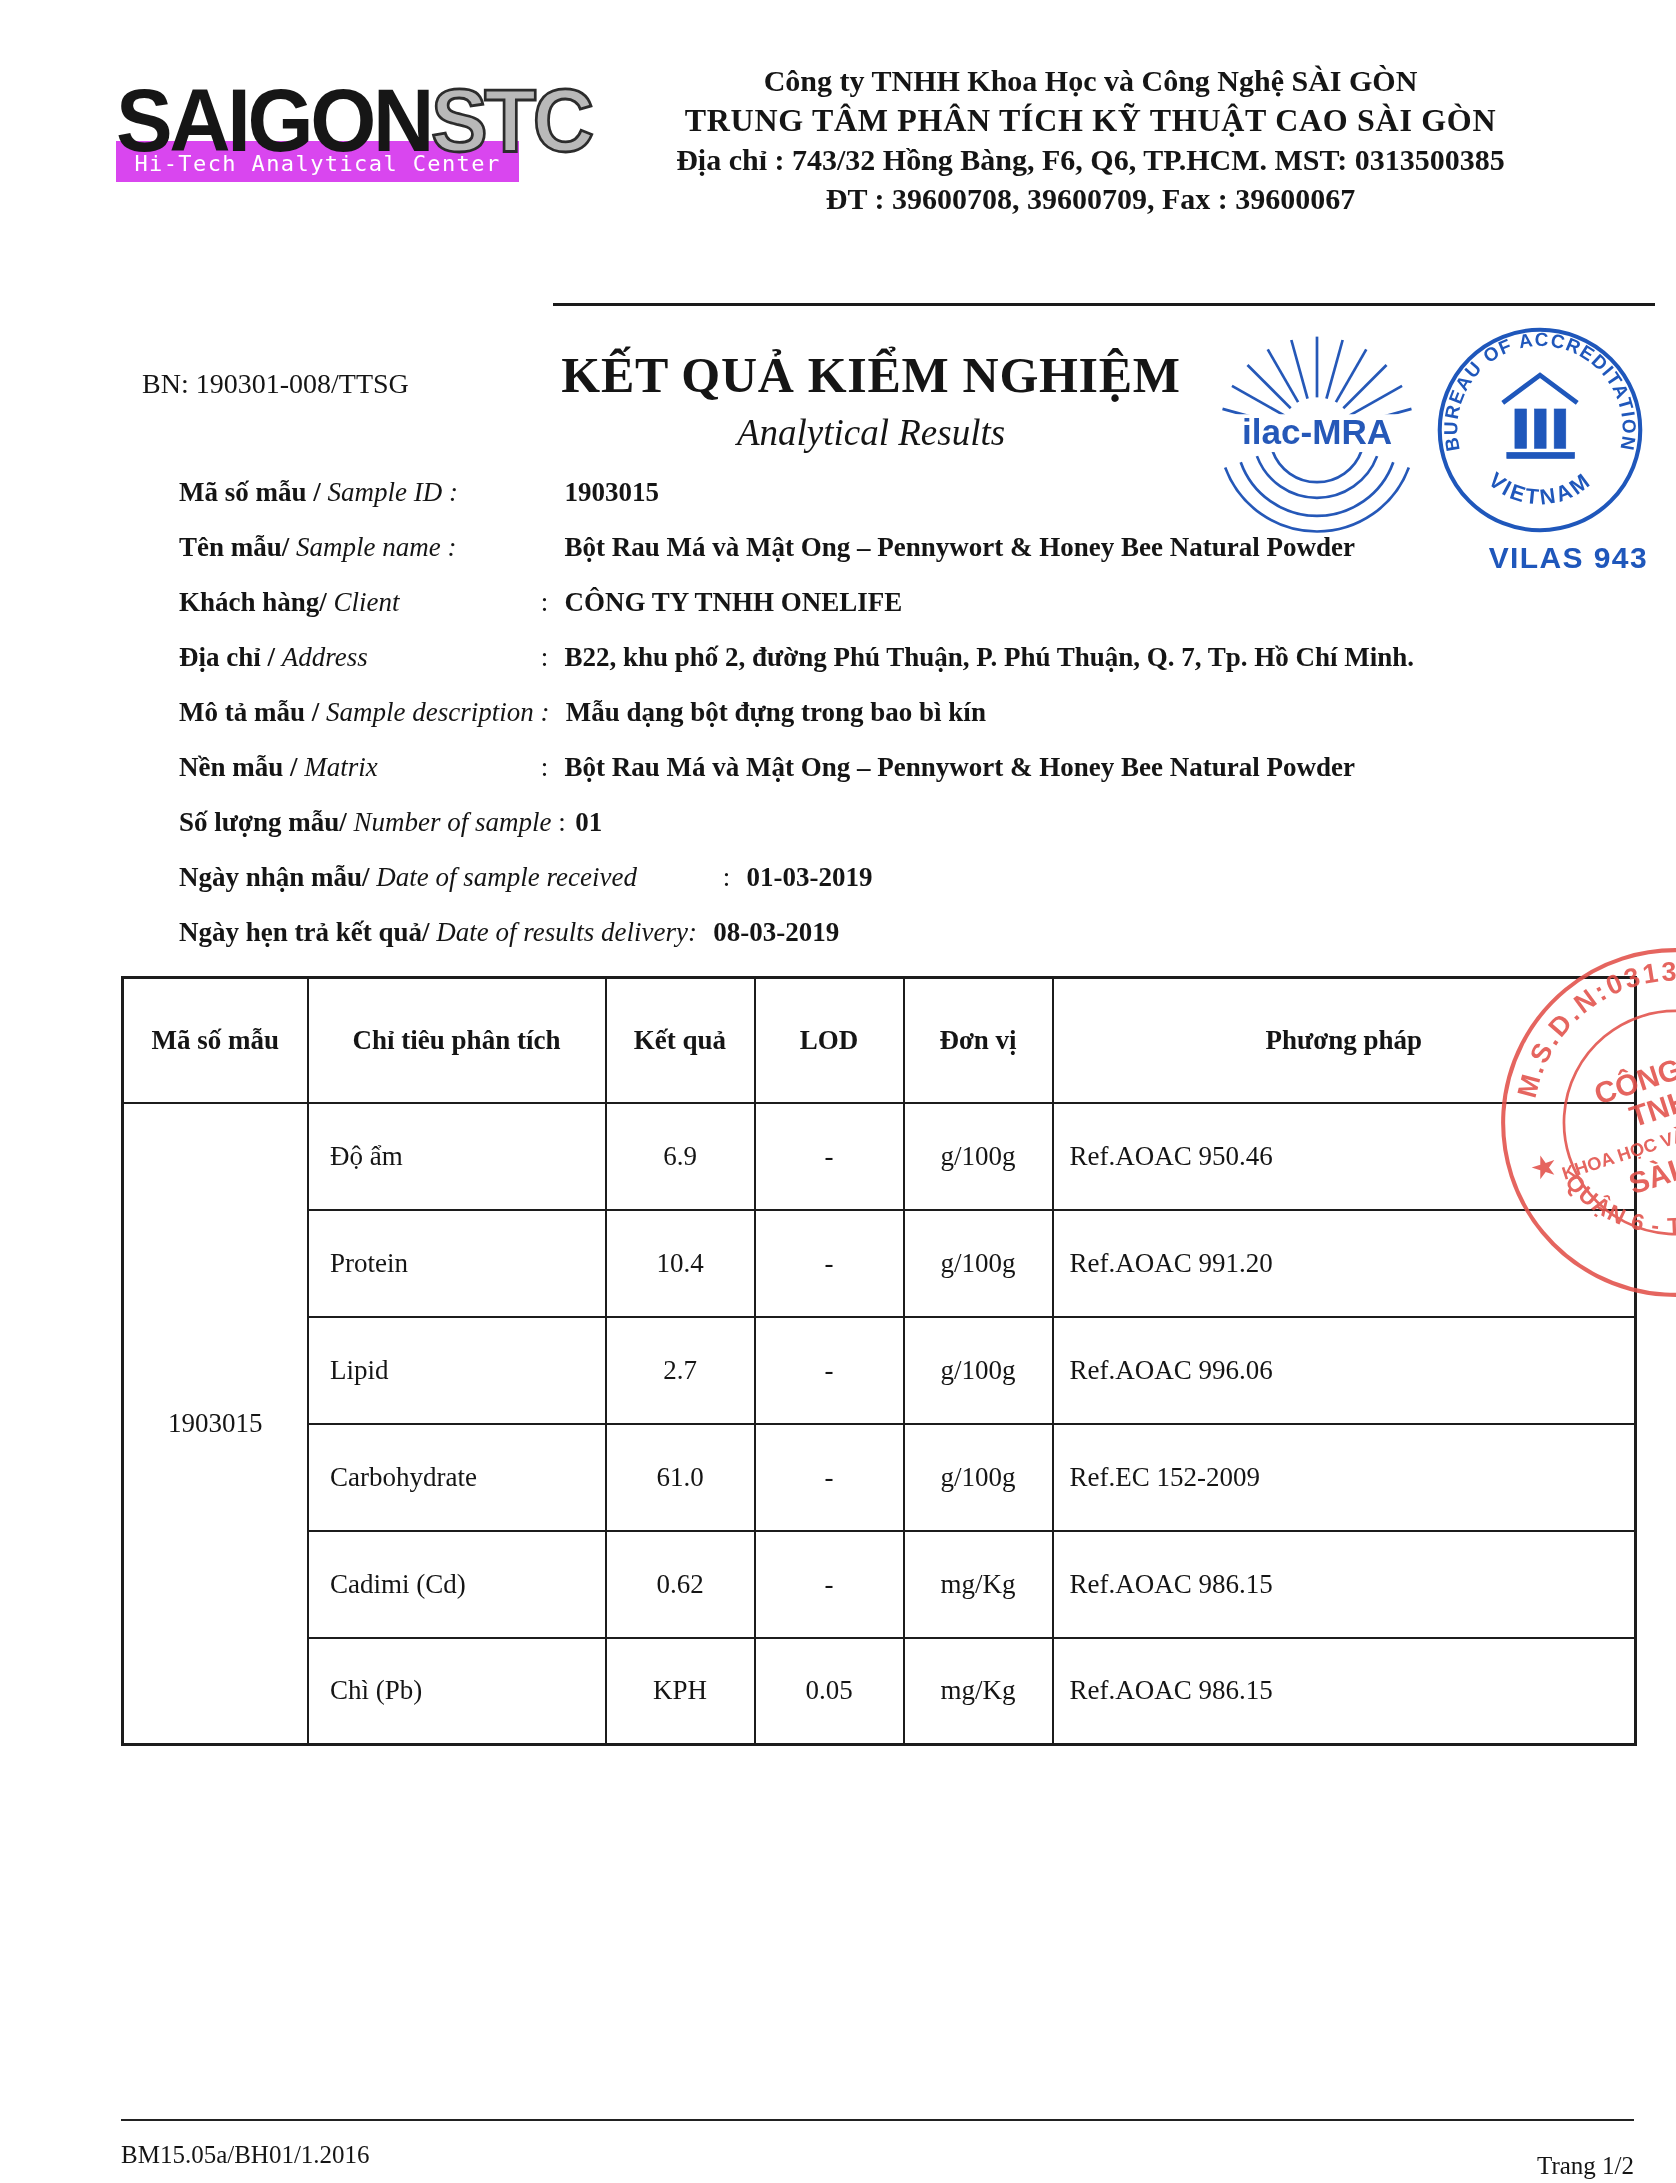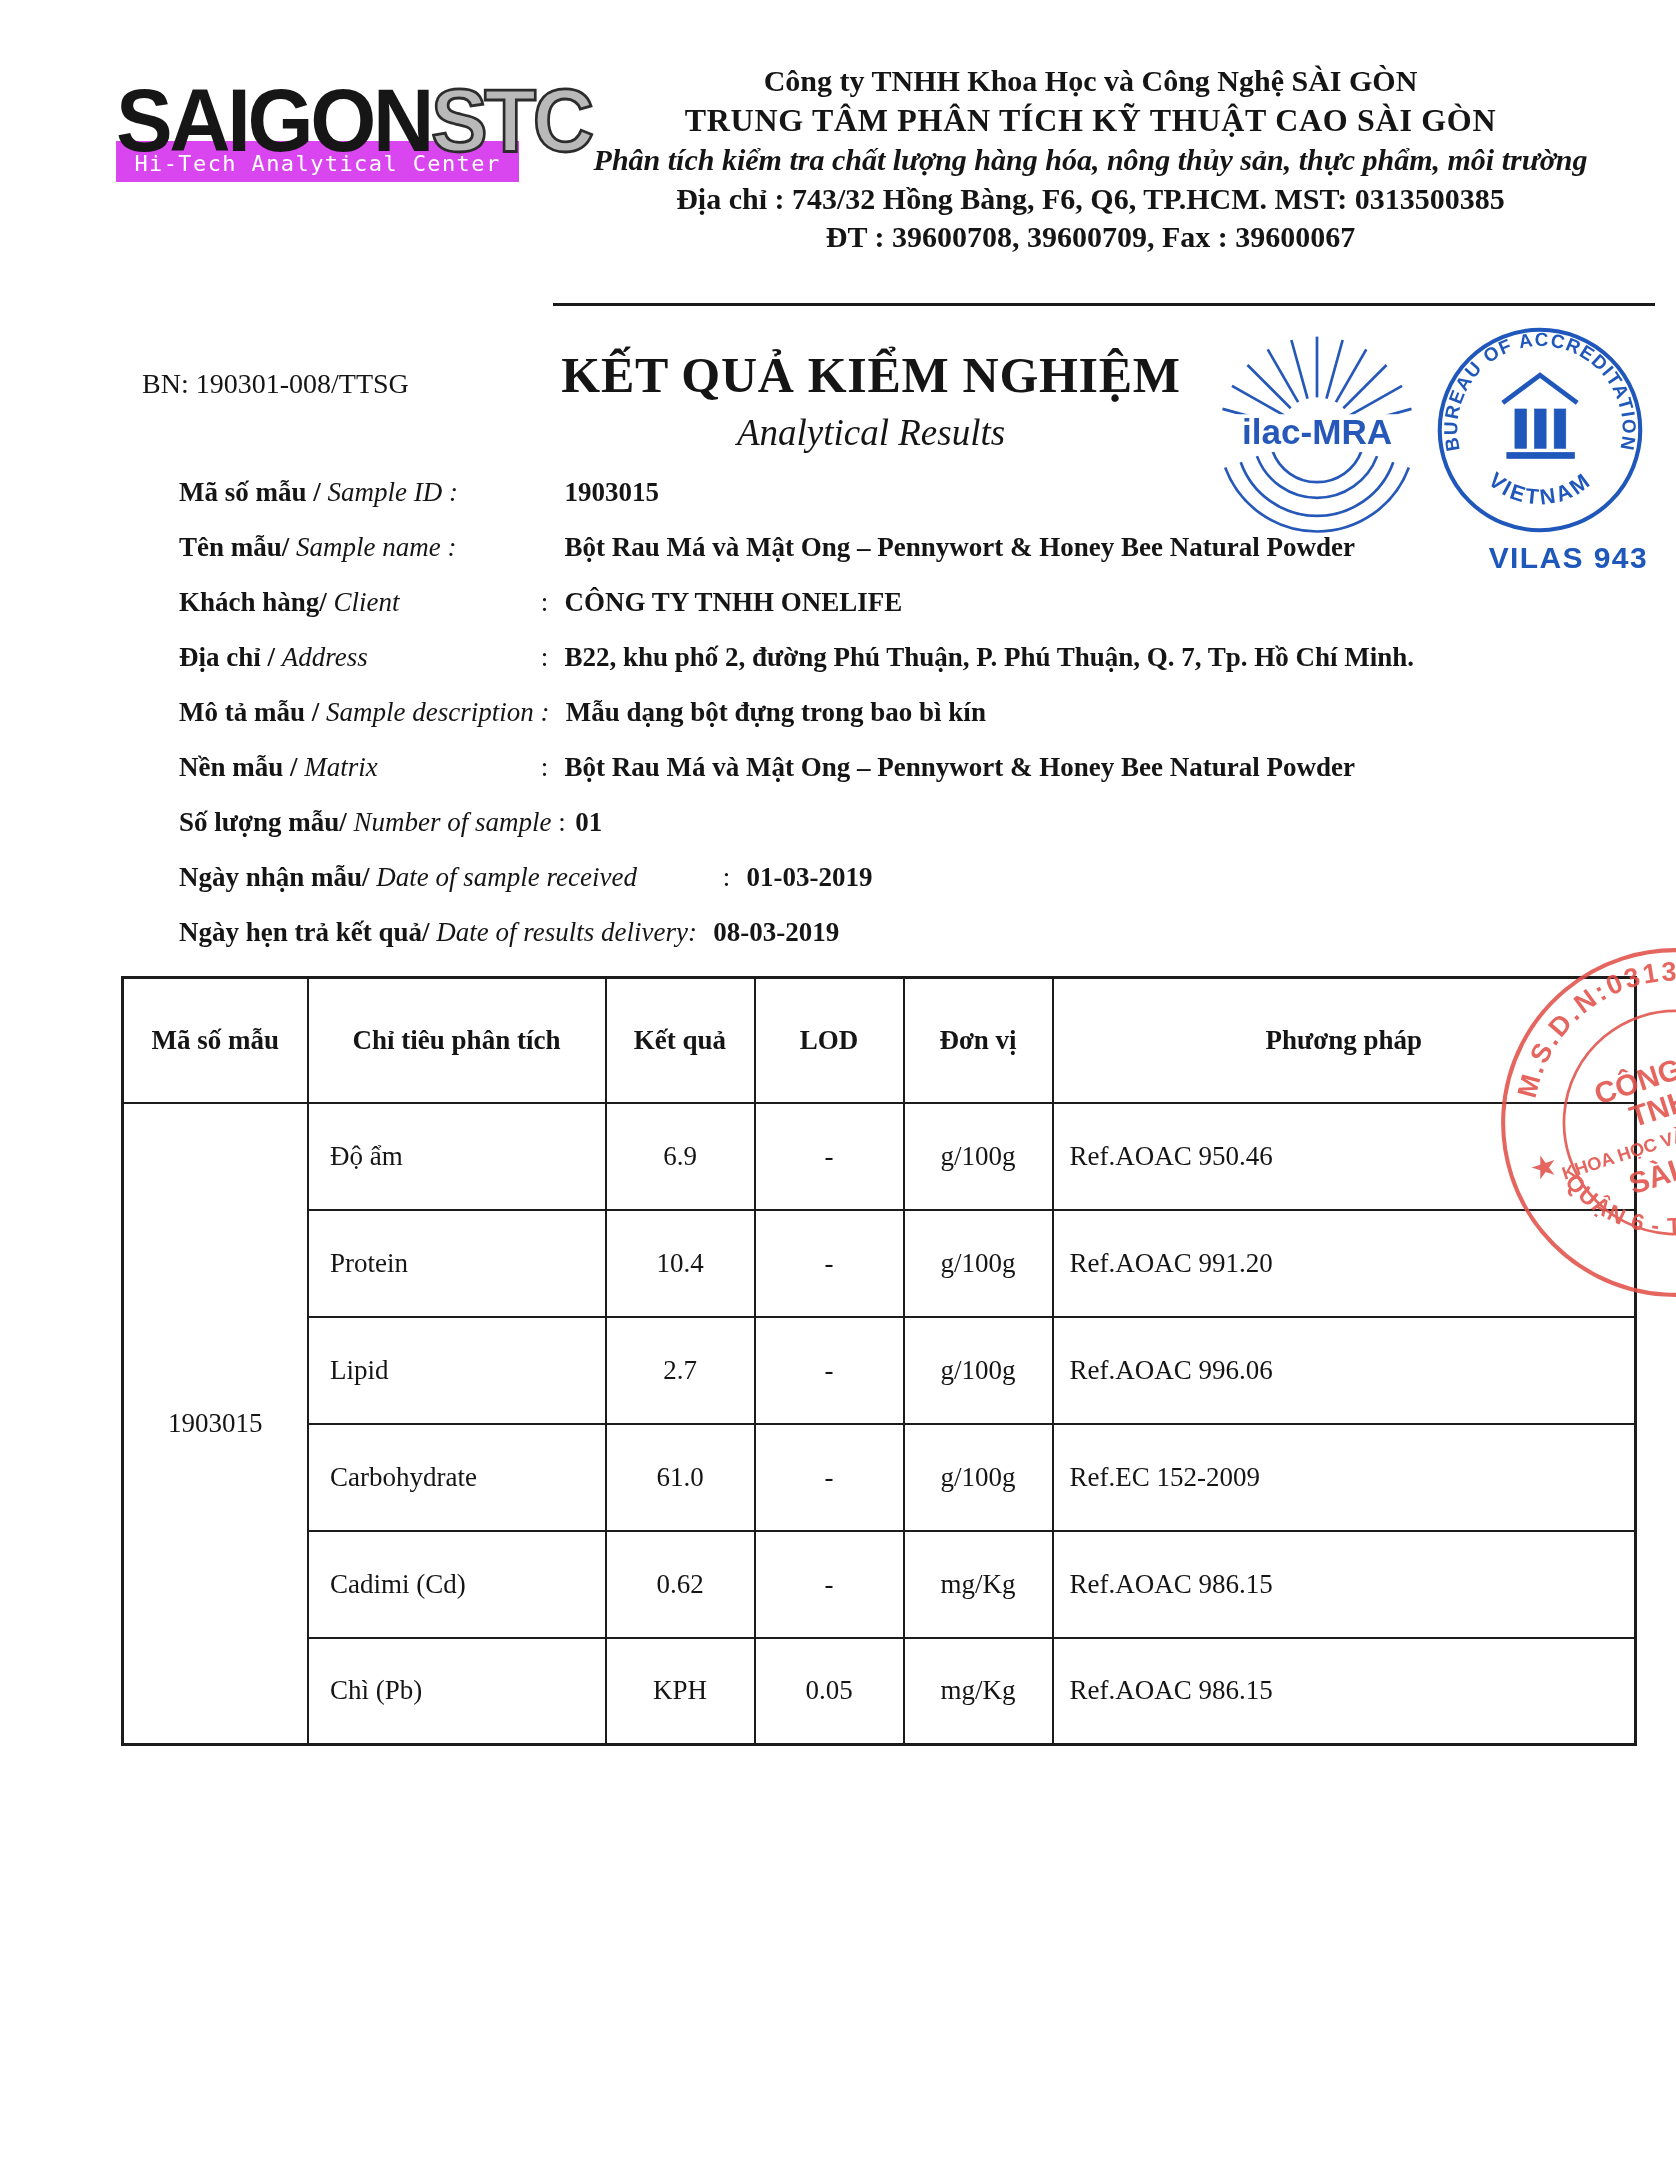--- a/index.html
+++ b/index.html
@@ -83,21 +83,20 @@
 <div class="page">
 
   <div class="logo">
     <div class="logo-letters"><span>SAIGON</span><span class="logo-stc">STC</span></div>
     <div class="logo-band">Hi-Tech Analytical Center</div>
   </div>
 
   <div class="header-text">
     <div class="ht1">Công ty TNHH Khoa Học và Công Nghệ  SÀI GÒN</div>
     <div class="ht2">TRUNG TÂM PHÂN TÍCH  KỸ THUẬT CAO SÀI GÒN</div>
-    <div class="ht3">Phân tích kiểm tra chất lượng hàng hóa, nông thủy sản, thực phẩm, môi trường</div>
     <div class="ht4">Địa chỉ : 743/32 Hồng Bàng, F6, Q6, TP.HCM. MST: 0313500385</div>
     <div class="ht5">ĐT : 39600708, 39600709, Fax : 39600067</div>
   </div>
   <div class="header-rule"></div>
 
   <div class="bn">BN: 190301-008/TTSG</div>
   <div class="title-block">
     <div class="title-vi">KẾT QUẢ KIỂM NGHIỆM</div>
     <div class="title-en">Analytical Results</div>
   </div>
@@ -320,15 +319,19 @@
         </text>
         <text x="44" y="288" font-size="46" fill="#e2504a">★</text>
         <text x="270" y="210" text-anchor="middle" font-family="Liberation Sans, sans-serif" font-size="44" font-weight="bold" fill="#e2504a">CÔNG TY</text>
         <text x="270" y="258" text-anchor="middle" font-family="Liberation Sans, sans-serif" font-size="44" font-weight="bold" fill="#e2504a">TNHH</text>
         <text x="270" y="300" text-anchor="middle" font-family="Liberation Sans, sans-serif" font-size="27" font-weight="bold" fill="#e2504a">KHOA HỌC VÀ CÔNG NGHỆ</text>
         <text x="270" y="352" text-anchor="middle" font-family="Liberation Sans, sans-serif" font-size="44" font-weight="bold" fill="#e2504a">SÀI GÒN</text>
       </g>
     </svg>
   </div>
 
+  <div class="footer">
+    <span class="left">BM15.05a/BH01/1.2016</span>
+    <span class="right">Trang 1/2</span>
+  </div>
 
 </div>
 
 
 </body></html>

